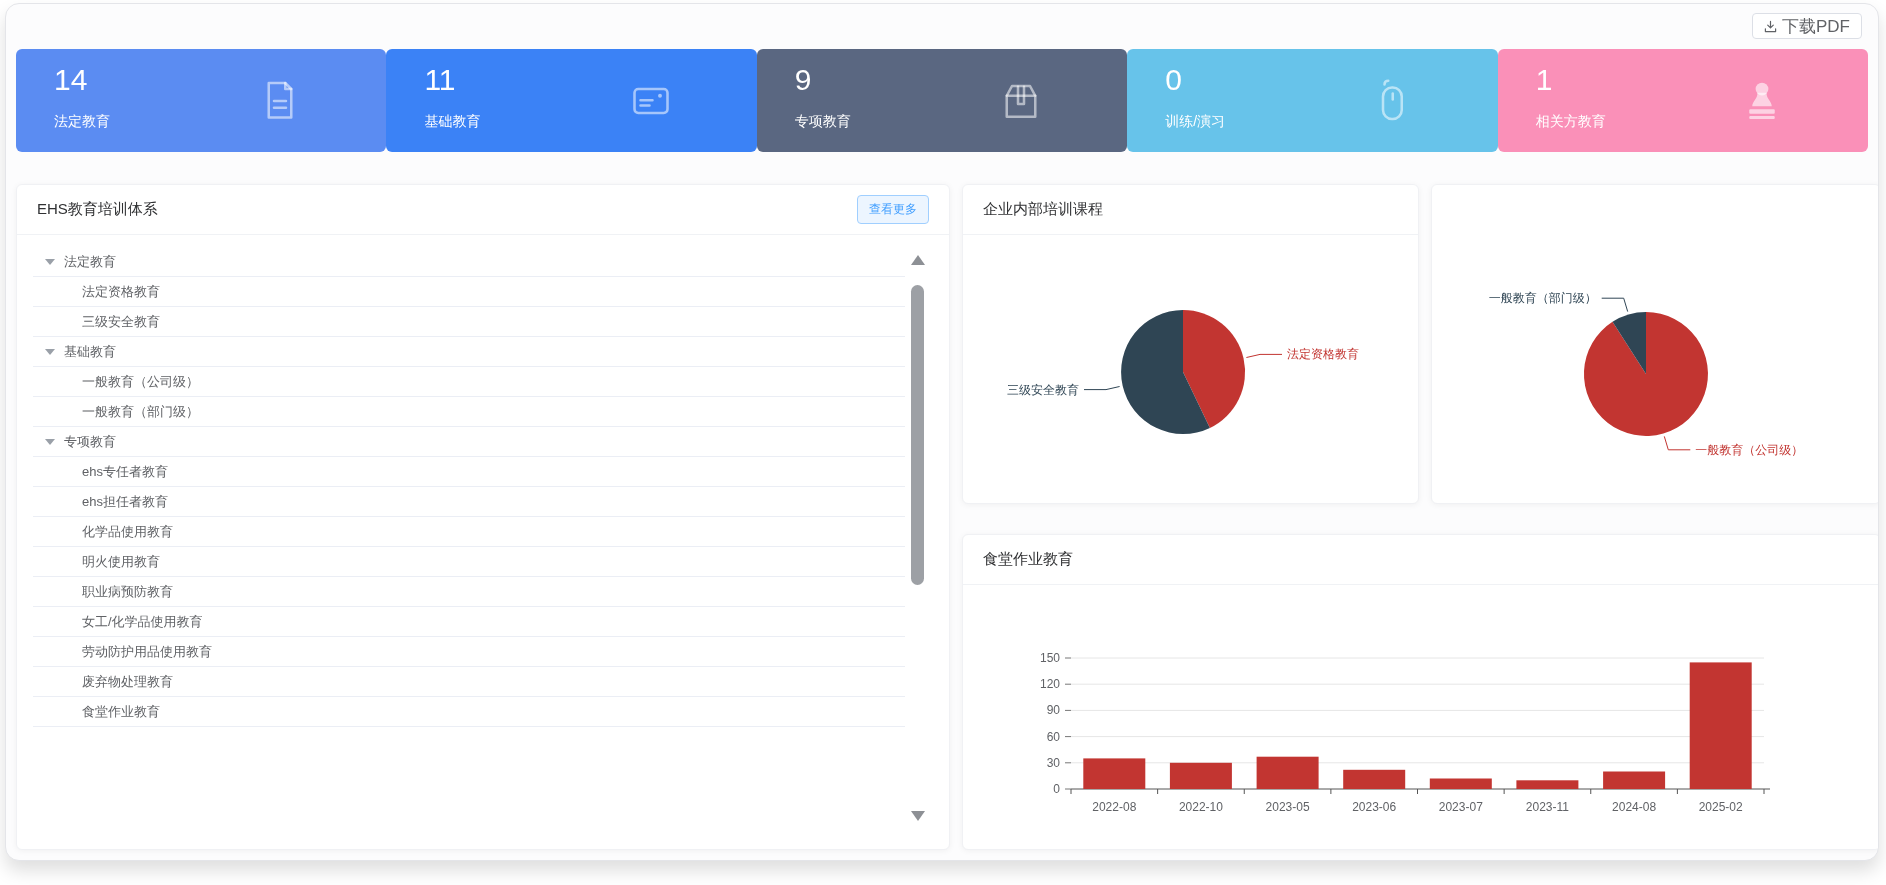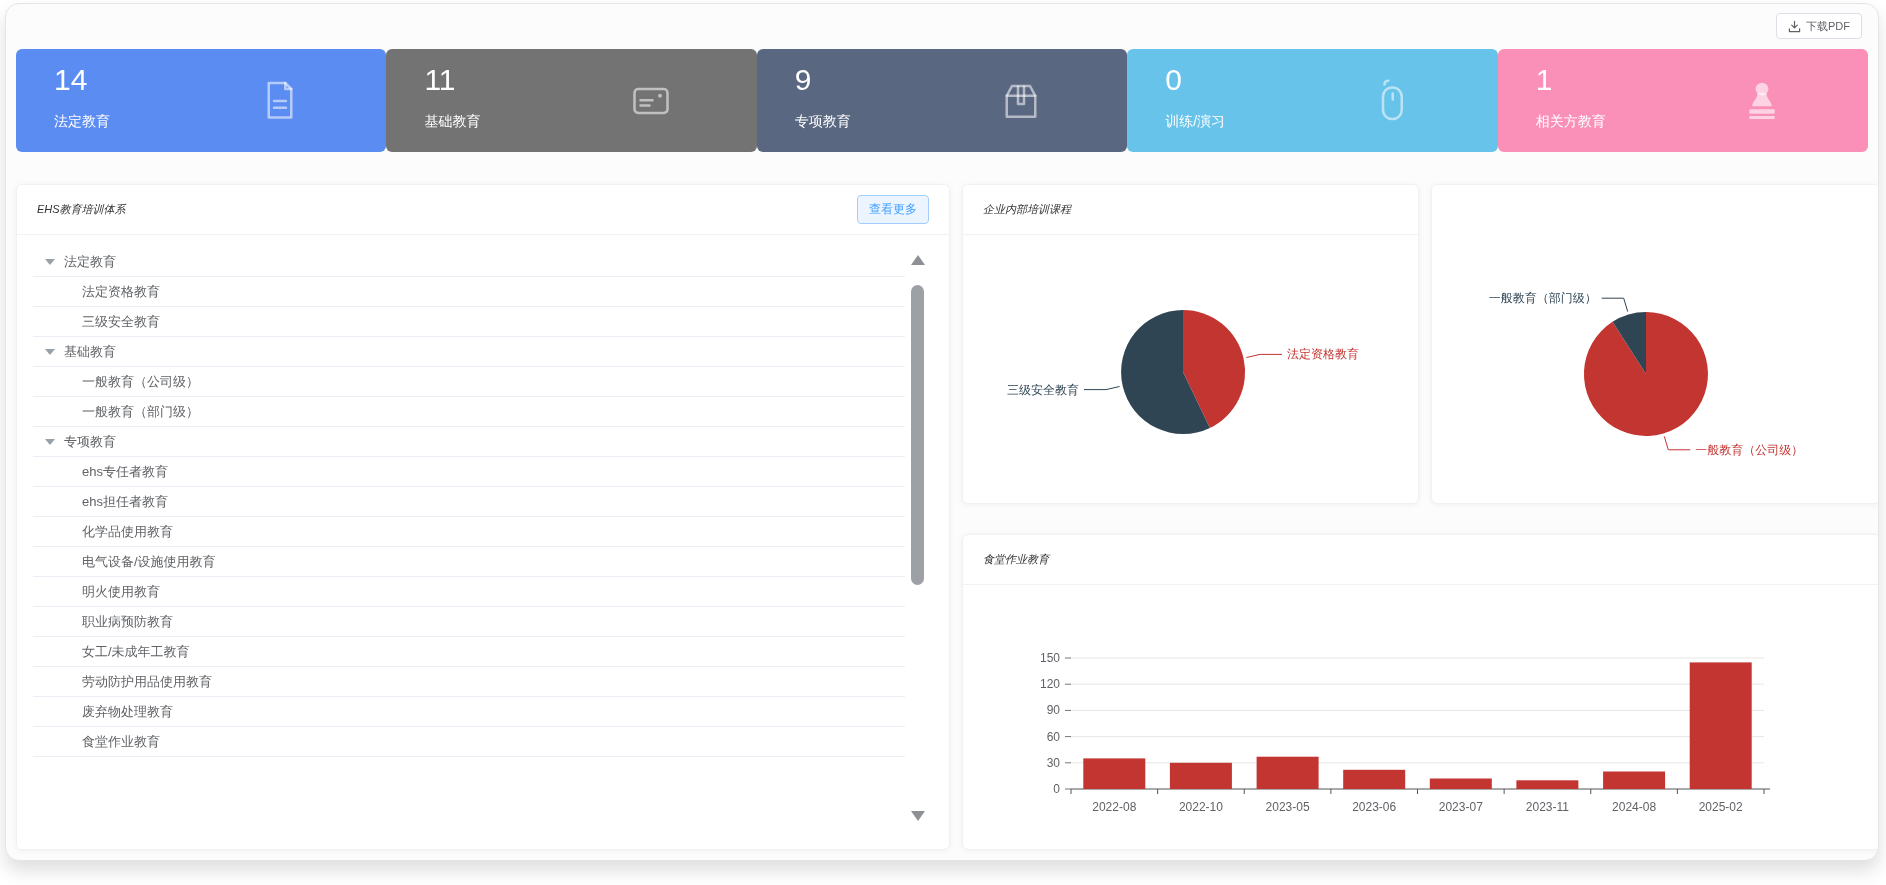--- a/index.html
+++ b/index.html
@@ -5,35 +5,35 @@
   * { margin:0; padding:0; box-sizing:border-box; }
   html,body { width:1886px; height:885px; background:#fff; overflow:hidden;
               font-family:"Liberation Sans","DejaVu Sans",sans-serif; }
   .page { position:absolute; left:5px; top:3px; width:1874px; height:858px;
           background:#fcfcfd; border:1px solid #e4e5e9; border-radius:14px;
           box-shadow:0 10px 18px rgba(0,0,0,.13); overflow:hidden; }
 
   
   .pdf-btn { position:absolute; top:9px; right:16px; height:26px; padding:0 11px;
              display:flex; align-items:center; gap:5px; background:#fff;
-             border:1px solid #dcdfe6; border-radius:4px; font-size:11px; color:#606266; cursor:pointer; }
+             border:1px solid #dcdfe6; border-radius:4px; font-size:17px; color:#606266; cursor:pointer; }
 
   
   .cards-row { position:absolute; left:10px; right:10px; top:45px; display:flex; }
   .stat-card { position:relative; flex:1; height:103px; border-radius:6px; color:#fff; overflow:hidden; }
   .stat-num { position:absolute; left:38px; top:14px; font-size:30px; font-weight:400; }
   .stat-lbl { position:absolute; left:38px; top:64px; font-size:14px; }
   .stat-icon { position:absolute; right:82px; top:28px; width:48px; height:48px; }
 
   
   .panel { position:absolute; background:#fff; border:1px solid #f0f1f4; border-radius:6px;
            box-shadow:0 1px 6px rgba(0,0,0,.05); }
   .panel-header { height:50px; display:flex; align-items:center; justify-content:space-between;
                   padding:0 20px; border-bottom:1px solid #f0f2f5; }
-  .panel-title { font-size:11px; font-weight:500; color:#303133;font-style:italic; }
+  .panel-title { font-size:15px; font-weight:500; color:#303133; }
   .more-btn { background:#ecf5ff; border:1px solid #a0cfff; color:#409eff; font-size:12px;
               padding:5px 11px; border-radius:4px; cursor:pointer;margin-left:12px; }
 
   
   .left-panel { left:10px; top:180px; width:934px; height:666px; }
   .tree-wrap { position:relative; margin:12px 44px 0 16px; }
   .tree-row { height:30px; display:flex; align-items:center; border-bottom:1px solid #ebeef5;
               font-size:13px; color:#606266; padding-left:49px; cursor:pointer; }
   .tree-row.group { padding-left:12px; }
   .caret { width:0; height:0; border-left:5px solid transparent; border-right:5px solid transparent;
@@ -72,21 +72,21 @@
     <div class="stat-card" style="background: rgb(91, 140, 242);">
       <div class="stat-num">14</div>
       <div class="stat-lbl">法定教育</div>
       <svg class="stat-icon" viewBox="0 0 64 64" fill="none" stroke="rgba(255,255,255,.55)" stroke-width="3.4" stroke-linejoin="round" stroke-linecap="round">
         <path d="M17 8 H39 L47 16 V54 H17 Z"></path>
           <path d="M39 8 V16 H47"></path>
         <path d="M24 32 H40 M24 41 H40"></path>
       </svg>
     </div>
 
-    <div class="stat-card" style="background: #737373;">
+    <div class="stat-card" style="background: #3b82f6;">
       <div class="stat-num">11</div>
       <div class="stat-lbl">基础教育</div>
       <svg class="stat-icon" viewBox="0 0 64 64" fill="none" stroke="rgba(255,255,255,.55)" stroke-width="3.4" stroke-linejoin="round" stroke-linecap="round">
         <rect x="10" y="16" width="44" height="32" rx="5"></rect>
         <path d="M18 31 H34 M18 38 H30"></path>
         <circle cx="44" cy="25" r="2.6" fill="rgba(255,255,255,.55)" stroke="none"></circle>
       </svg>
     </div>
 
     <div class="stat-card" style="background: rgb(90, 103, 129);">
@@ -154,30 +154,27 @@
         <div class="tree-row">
           <span>ehs专任者教育</span>
         </div>
         <div class="tree-row">
           <span>ehs担任者教育</span>
         </div>
         <div class="tree-row">
           <span>化学品使用教育</span>
         </div>
         <div class="tree-row">
-          <span>电气设备/设施使用教育</span>
-        </div>
-        <div class="tree-row">
           <span>明火使用教育</span>
         </div>
         <div class="tree-row">
           <span>职业病预防教育</span>
         </div>
         <div class="tree-row">
-          <span>女工/未成年工教育</span>
+          <span>女工/化学品使用教育</span>
         </div>
         <div class="tree-row">
           <span>劳动防护用品使用教育</span>
         </div>
         <div class="tree-row">
           <span>废弃物处理教育</span>
         </div>
         <div class="tree-row">
           <span>食堂作业教育</span>
         </div>

